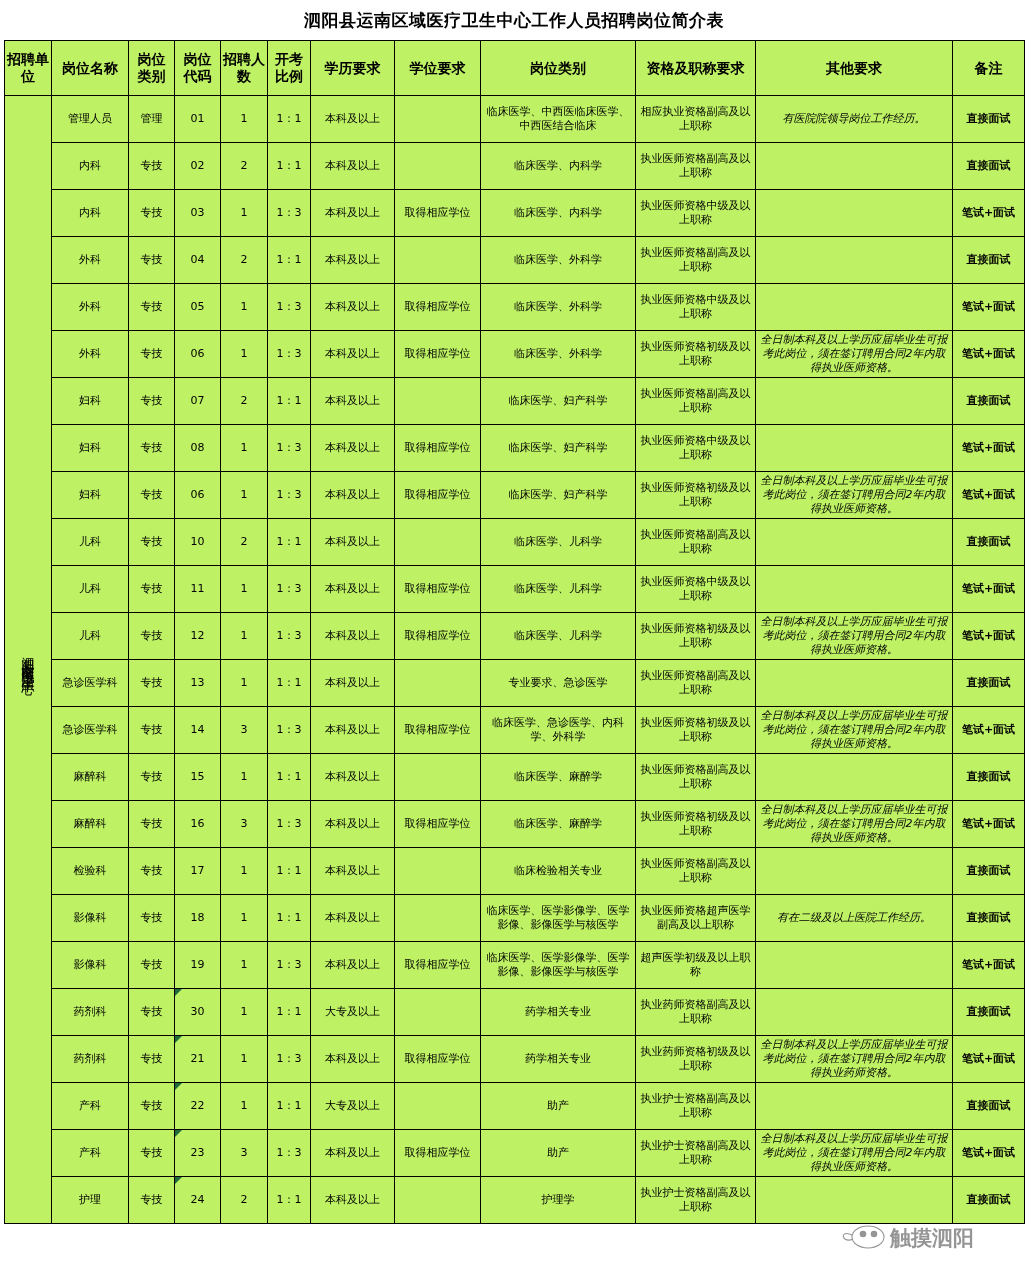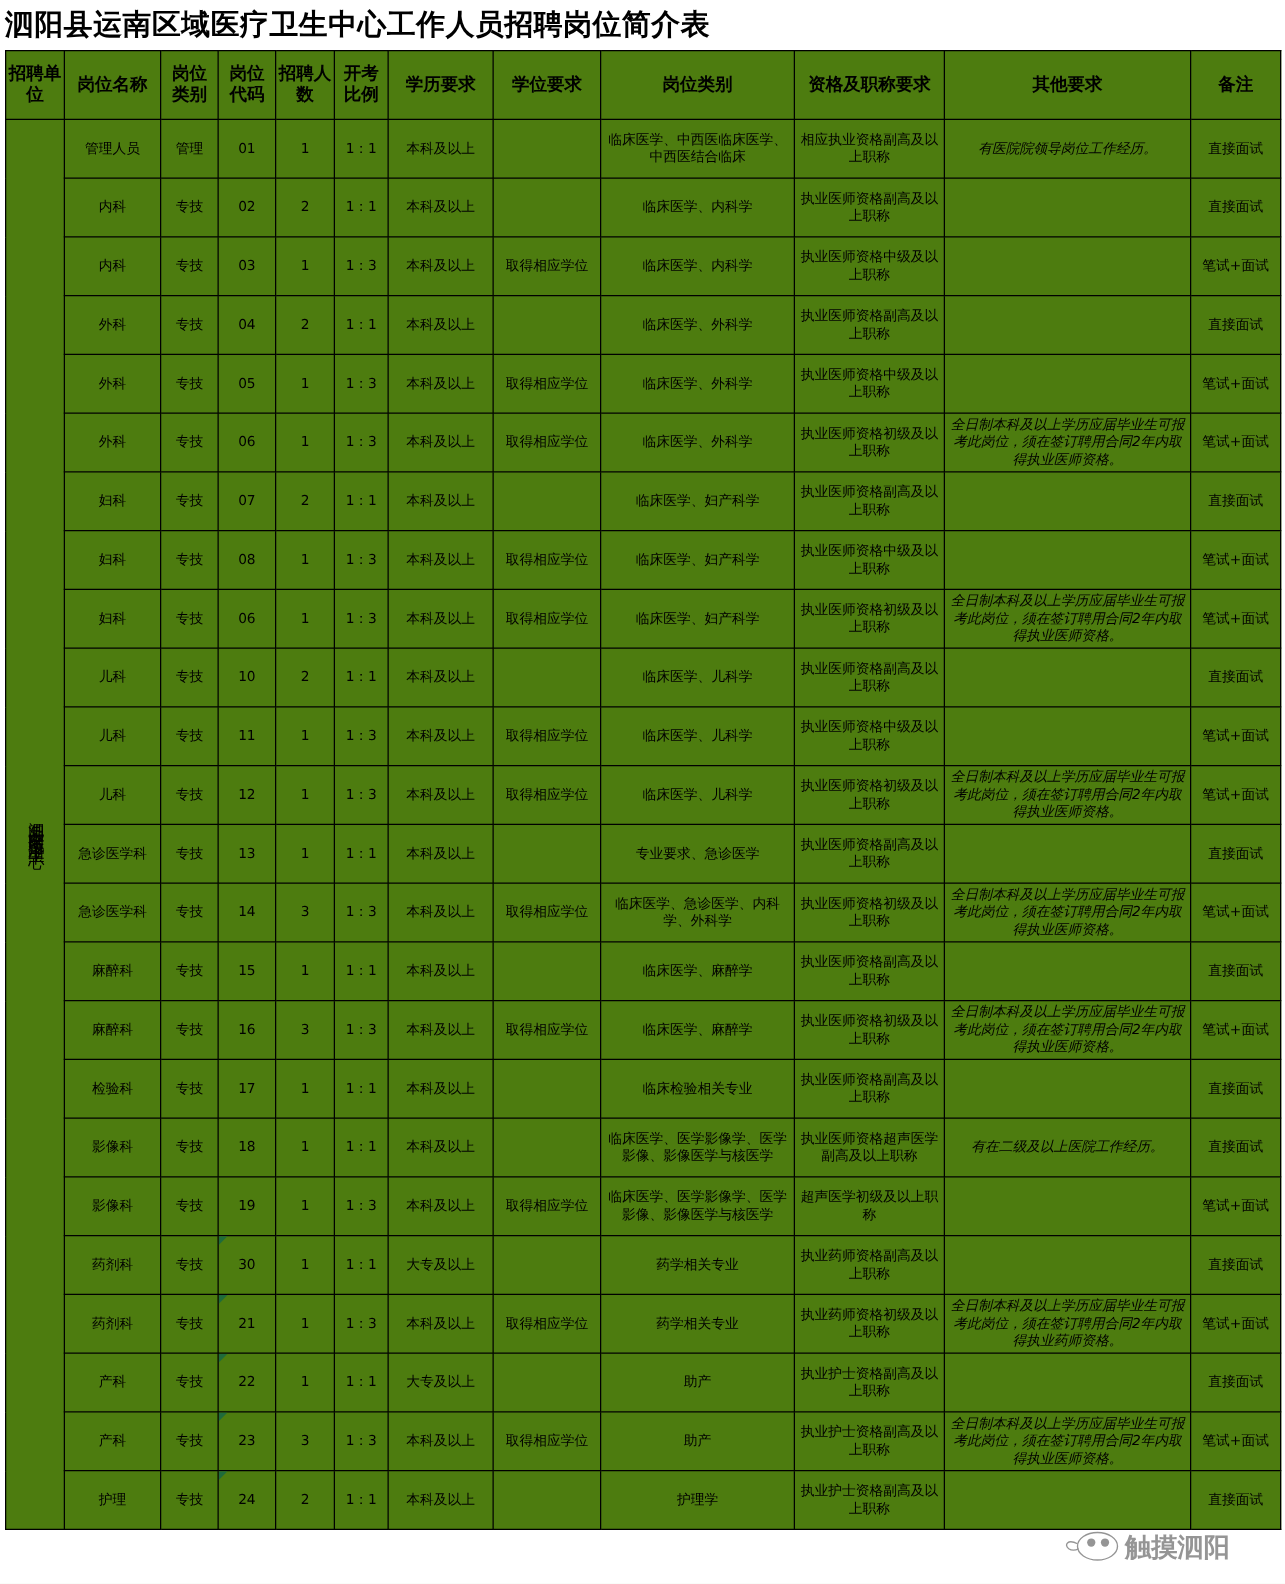--- a/index.html
+++ b/index.html
@@ -10,34 +10,34 @@
     -webkit-font-smoothing:none;
   }
   #sheet{
     position:relative;
     width:1028px;height:1267px;
     box-sizing:border-box;
     padding:0 4px;
     background:#fff;
   }
   .title{
-    text-align:left;
-    font-size:23px;
+    text-align:center;
+    font-size:17px;
     font-weight:bold;
     letter-spacing:0.5px;
     line-height:40px;
     height:40px;
     font-family:"DejaVu Serif","Liberation Serif",serif;
     white-space:nowrap;
   }
   table.grid{
     border-collapse:collapse;
     width:1020px;
     table-layout:fixed;
-    background:#4d7c0f;
+    background:#bef264;
   }
   table.grid td,table.grid th{
     border:1px solid #000;
     padding:1px 2px;
     text-align:center;
     vertical-align:middle;
     font-size:11px;
     line-height:14px;
     font-family:"DejaVu Sans","Liberation Sans",sans-serif;
     word-break:break-all;
@@ -72,36 +72,36 @@
   }
   td.other{
     text-align:left;
     padding-left:3px;
     padding-right:3px;
     text-align:justify;
     text-justify:inter-ideograph;
     font-style:italic;
   }
   td.remark{
-    font-weight:normal;
+    font-weight:bold;
     font-size:12px;
     white-space:nowrap;
   }
   td.code{position:relative;}
   td.code.flag::before{
     content:"";
     position:absolute;
     left:0;top:0;
     width:0;height:0;
     border-top:7px solid #1f6b3b;
     border-right:7px solid transparent;
   }
   .wm{
     position:absolute;
-    right:10px;bottom:13px;
+    right:20px;bottom:13px;
     width:170px;height:34px;
     pointer-events:none;
     opacity:.62;
   }
   .wm svg{display:block;}
   .rowh{height:47px;}
 </style>
 </head>
 <body>
 

